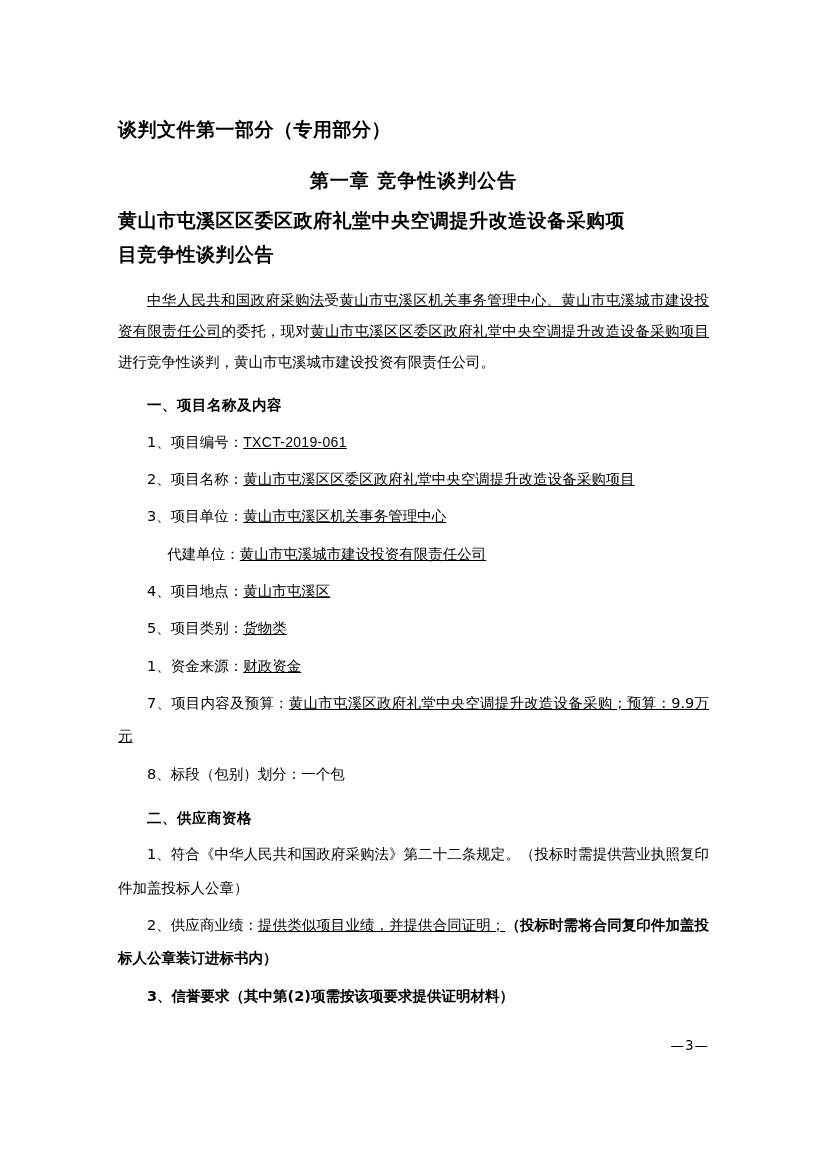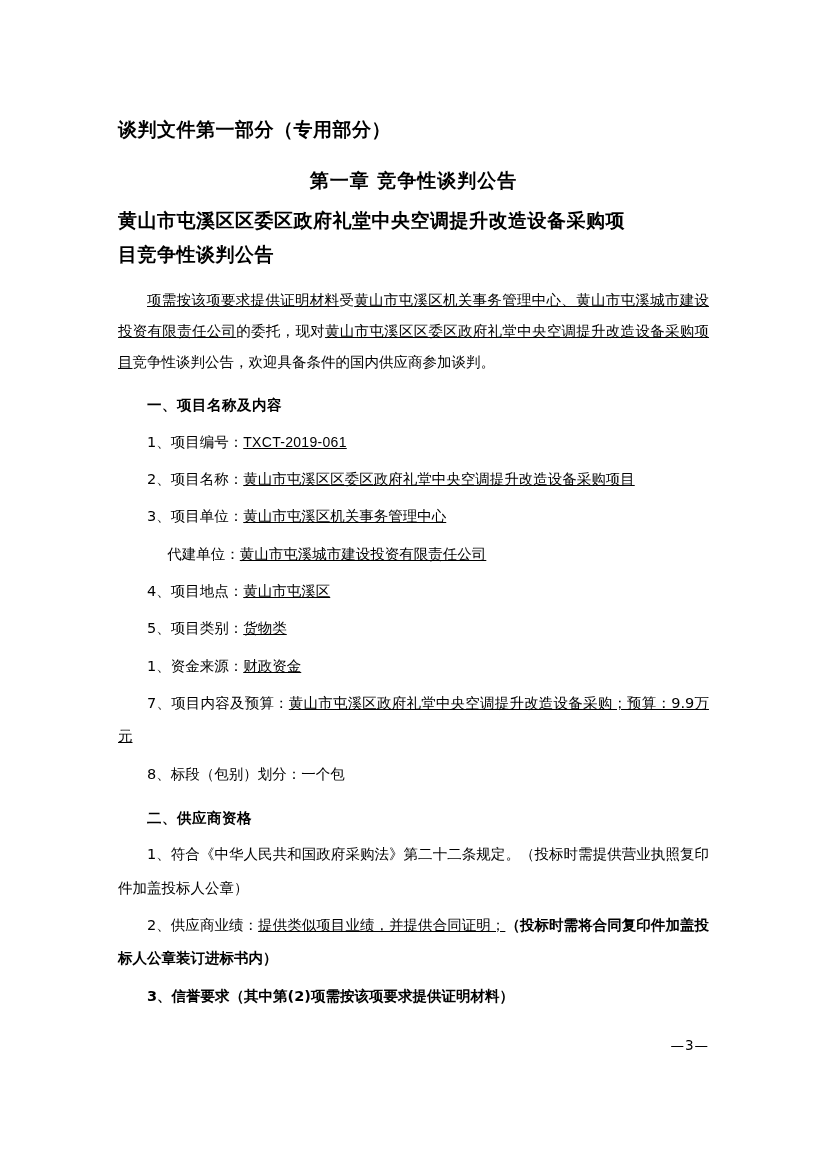--- a/index.html
+++ b/index.html
@@ -99,21 +99,21 @@
 
 <div class="page">
 
   <p class="doc-title">谈判文件第一部分（专用部分）</p>
 
   <p class="chapter-title">第一章  竞争性谈判公告</p>
 
   <p class="main-title">黄山市屯溪区区委区政府礼堂中央空调提升改造设备采购项</p>
   <p class="main-title" style="margin-top:0;">目竞争性谈判公告</p>
 
-  <p class="body-para"><span class="u">项需按该项要求提供证明材料</span><span>受</span><span class="u">黄山市屯溪区机关事务管理中心、黄山市屯溪城市建设投资有限责任公司</span><span>的委托，现对</span><span class="u">黄山市屯溪区区委区政府礼堂中央空调提升改造设备采购项目</span><span>竞争性谈判公告，欢迎具备条件的国内供应商参加谈判。</span></p>
+  <p class="body-para"><span class="u">中华人民共和国政府采购法</span><span>受</span><span class="u">黄山市屯溪区机关事务管理中心、黄山市屯溪城市建设投资有限责任公司</span><span>的委托，现对</span><span class="u">黄山市屯溪区区委区政府礼堂中央空调提升改造设备采购项目</span><span>进行竞争性谈判，黄山市屯溪城市建设投资有限责任公司。</span></p>
 
   <p class="section-head">一、项目名称及内容</p>
 
   <p class="item"><span>1、项目编号：</span><span class="mono u">TXCT-2019-061</span></p>
 
   <p class="item"><span>2、项目名称：</span><span class="u">黄山市屯溪区区委区政府礼堂中央空调提升改造设备采购项目</span></p>
 
   <p class="item"><span>3、项目单位：</span><span class="u">黄山市屯溪区机关事务管理中心</span></p>
 
   <p class="item-sub"><span>代建单位：</span><span class="u">黄山市屯溪城市建设投资有限责任公司</span></p>

